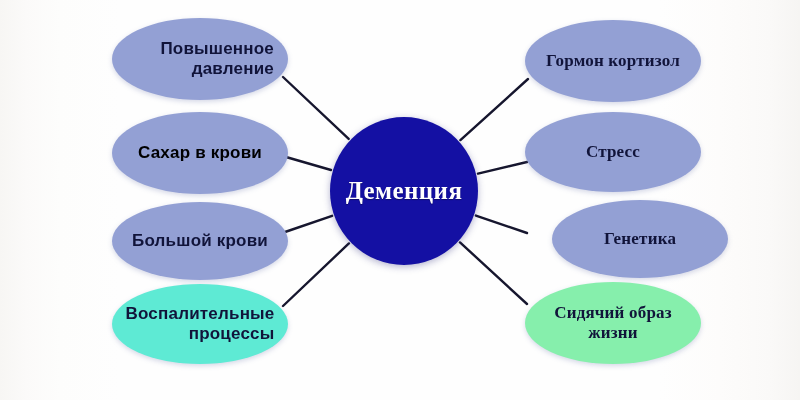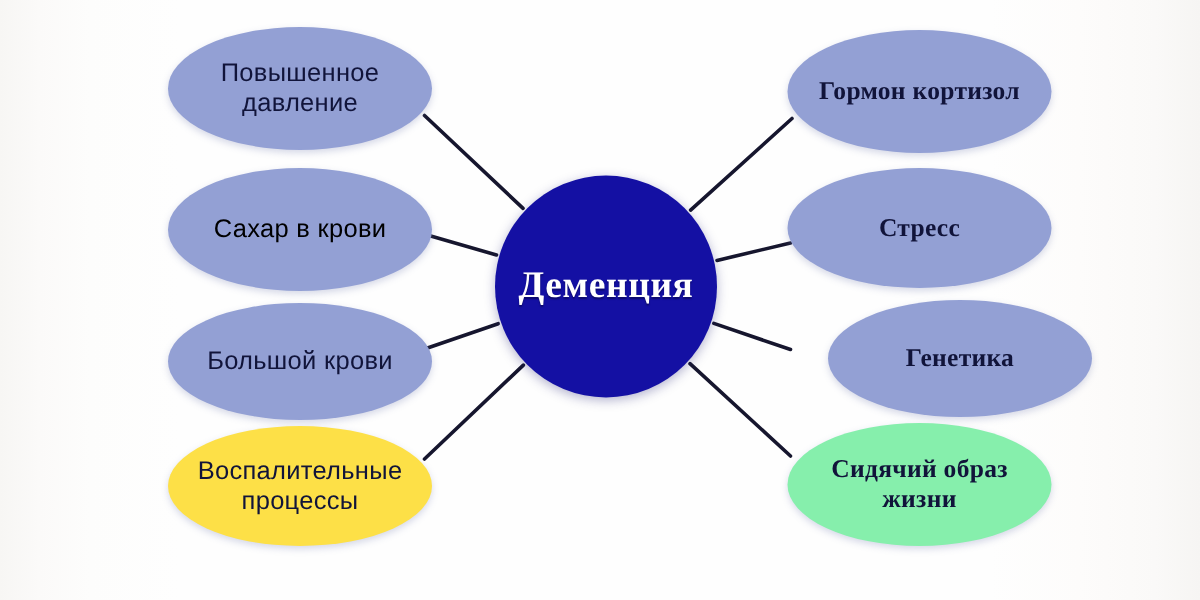--- a/index.html
+++ b/index.html
@@ -49,23 +49,24 @@
     color: #11143a;
     box-shadow: 0 2px 5px rgba(120,130,180,0.30);
   }
   .leaf-label {
     display: block;
     line-height: 1.18;
     padding: 0 14px;
   }
   .sans .leaf-label {
     font-family: "Liberation Sans", sans-serif;
-    font-weight: normal;
+    font-weight: bold;
     font-size: 17px;
     letter-spacing: 0.2px;
+    text-align: right;
   }
   .serif .leaf-label {
     font-family: "Liberation Serif", serif;
     font-weight: bold;
     font-size: 17px;
     letter-spacing: 0.2px;
   }
   #center-node {
     background: #1410a3;
     box-shadow: 0 2px 7px rgba(40,40,120,0.35);
@@ -104,21 +105,21 @@
   </div>
 
   <div class="node leaf sans" id="node-blood-sugar" style="left: 112px; top: 112px; width: 176px; height: 82px; background: rgb(147, 160, 212); color: #000000;">
     <span class="leaf-label">Сахар в крови</span>
   </div>
 
   <div class="node leaf sans" id="node-big-belly" style="left: 112px; top: 202px; width: 176px; height: 78px; background: rgb(147, 160, 212); color: rgb(17, 20, 58);">
     <span class="leaf-label">Большой крови</span>
   </div>
 
-  <div class="node leaf sans" id="node-inflammation" style="left: 112px; top: 284px; width: 176px; height: 80px; background: #fde047; color: rgb(17, 20, 58);">
+  <div class="node leaf sans" id="node-inflammation" style="left: 112px; top: 284px; width: 176px; height: 80px; background: #5eead4; color: rgb(17, 20, 58);">
     <span class="leaf-label">Воспалительные процессы</span>
   </div>
 
   <div class="node leaf serif" id="node-cortisol" style="left: 525px; top: 20px; width: 176px; height: 82px; background: rgb(147, 160, 212); color: rgb(17, 20, 58); align-items: center;">
     <span class="leaf-label">Гормон кортизол</span>
   </div>
 
   <div class="node leaf serif" id="node-stress" style="left: 525px; top: 112px; width: 176px; height: 80px; background: rgb(147, 160, 212); color: rgb(17, 20, 58);">
     <span class="leaf-label">Стресс</span>
   </div>

